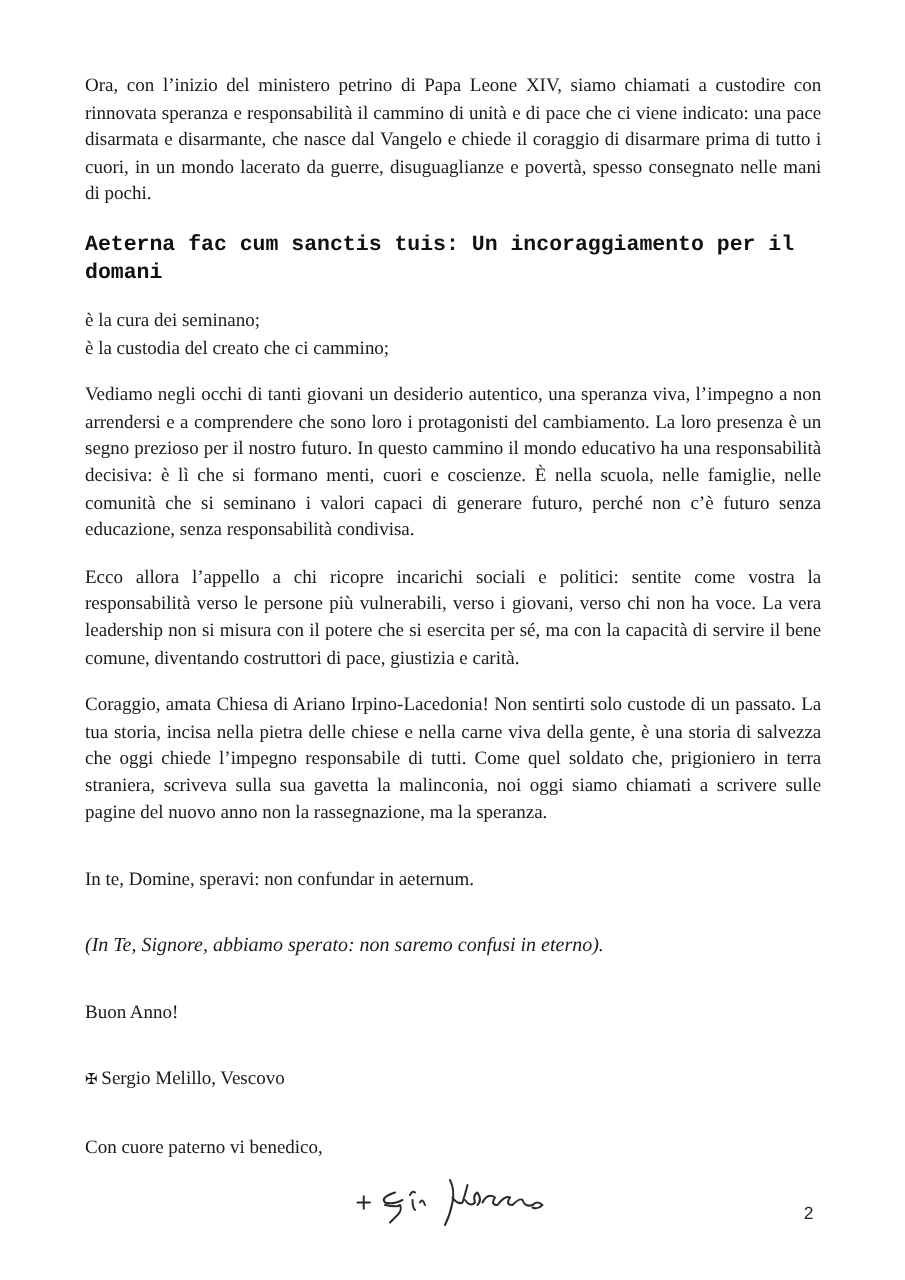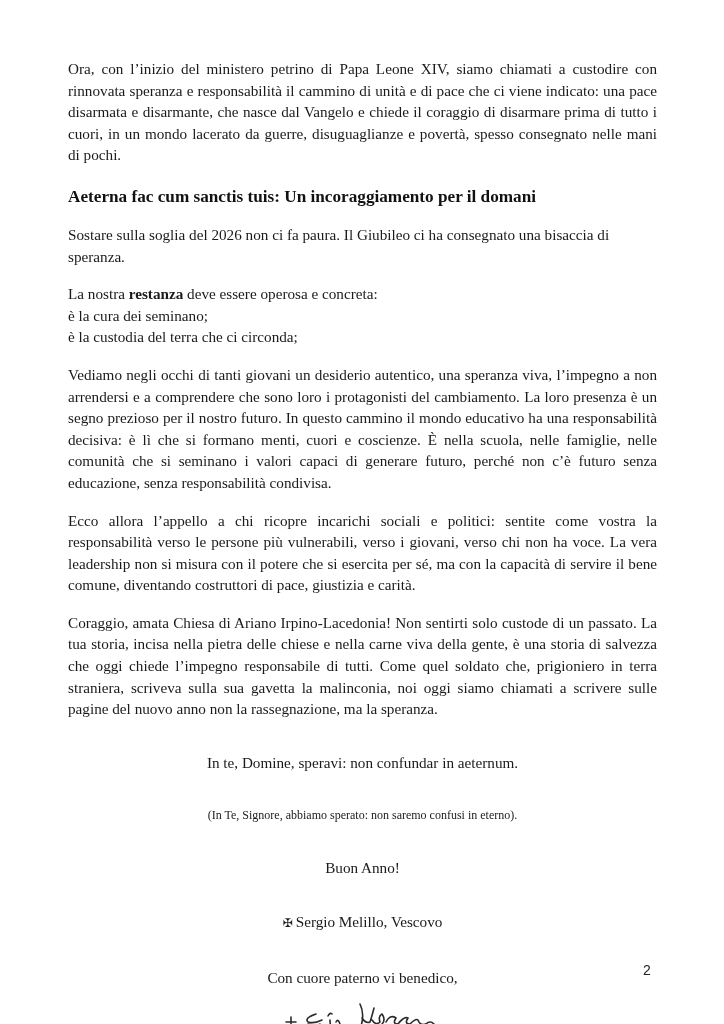--- a/index.html
+++ b/index.html
@@ -11,51 +11,49 @@
   }
   .content {
     position: absolute; left: 68px; top: 58px; width: 589px;
     font-size: 15.2px; line-height: 21.6px;
   }
   p { margin: 0; }
   .just { text-align: justify; }
   .gap { margin-top: 16px; }
   .heading {
     font-weight: bold; font-size: 17.2px; line-height: 22px;
-    margin-top: 20px; margin-bottom: 16px; color: #111;
+    margin-top: 20px; margin-bottom: 0; color: #111; font-family: Liberation Mono, monospace;
   }
-  .italic { font-size: 12px; line-height: 20px; }
+  .italic { font-style: italic; font-size: 16px; line-height: 20px; }
   .closing { margin-top: 14px; }
-  .closing p { text-align: center; margin-top: 32px; }
+  .closing p { text-align: left; margin-top: 32px; }
   .sig-gap { margin-top: 18px; }
   .cross { font-size: 12px; margin-right: 3px; }
   .signature {
     display: block; margin: 6px auto 0; width: 170px; height: 50px;
   }
   .page-num {
     position: absolute; left: 643px; top: 962px;
     font-family: "Liberation Sans", "DejaVu Sans", sans-serif; font-size: 14px; color: #222;
   }
 </style>
 </head>
 <body>
 
 <div class="page">
   <div class="content">
 
     <p class="just">Ora, con l’inizio del ministero petrino di Papa Leone XIV, siamo chiamati a custodire con rinnovata speranza e responsabilità il cammino di unità e di pace che ci viene indicato: una pace disarmata e disarmante, che nasce dal Vangelo e chiede il coraggio di disarmare prima di tutto i cuori, in un mondo lacerato da guerre, disuguaglianze e povertà, spesso consegnato nelle mani di pochi.</p>
 
     <p class="heading">Aeterna fac cum sanctis tuis: Un incoraggiamento per il domani</p>
 
-    <p>Sostare sulla soglia del 2026 non ci fa paura. Il Giubileo ci ha consegnato una bisaccia di speranza.</p>
 
     <div class="gap">
-      <p><span>La nostra </span><b>restanza</b><span> deve essere operosa e concreta:</span></p>
       <p>è la cura dei seminano;</p>
-      <p>è la custodia del terra che ci circonda;</p>
+      <p>è la custodia del creato che ci cammino;</p>
     </div>
 
     <p class="just gap">Vediamo negli occhi di tanti giovani un desiderio autentico, una speranza viva, l’impegno a non arrendersi e a comprendere che sono loro i protagonisti del cambiamento. La loro presenza è un segno prezioso per il nostro futuro. In questo cammino il mondo educativo ha una responsabilità decisiva: è lì che si formano menti, cuori e coscienze. È nella scuola, nelle famiglie, nelle comunità che si seminano i valori capaci di generare futuro, perché non c’è futuro senza educazione, senza responsabilità condivisa.</p>
 
     <p class="just gap">Ecco allora l’appello a chi ricopre incarichi sociali e politici: sentite come vostra la responsabilità verso le persone più vulnerabili, verso i giovani, verso chi non ha voce. La vera leadership non si misura con il potere che si esercita per sé, ma con la capacità di servire il bene comune, diventando costruttori di pace, giustizia e carità.</p>
 
     <p class="just gap">Coraggio, amata Chiesa di Ariano Irpino-Lacedonia! Non sentirti solo custode di un passato. La tua storia, incisa nella pietra delle chiese e nella carne viva della gente, è una storia di salvezza che oggi chiede l’impegno responsabile di tutti. Come quel soldato che, prigioniero in terra straniera, scriveva sulla sua gavetta la malinconia, noi oggi siamo chiamati a scrivere sulle pagine del nuovo anno non la rassegnazione, ma la speranza.</p>
 
     <div class="closing">
       <p>In te, Domine, speravi: non confundar in aeternum.</p>

